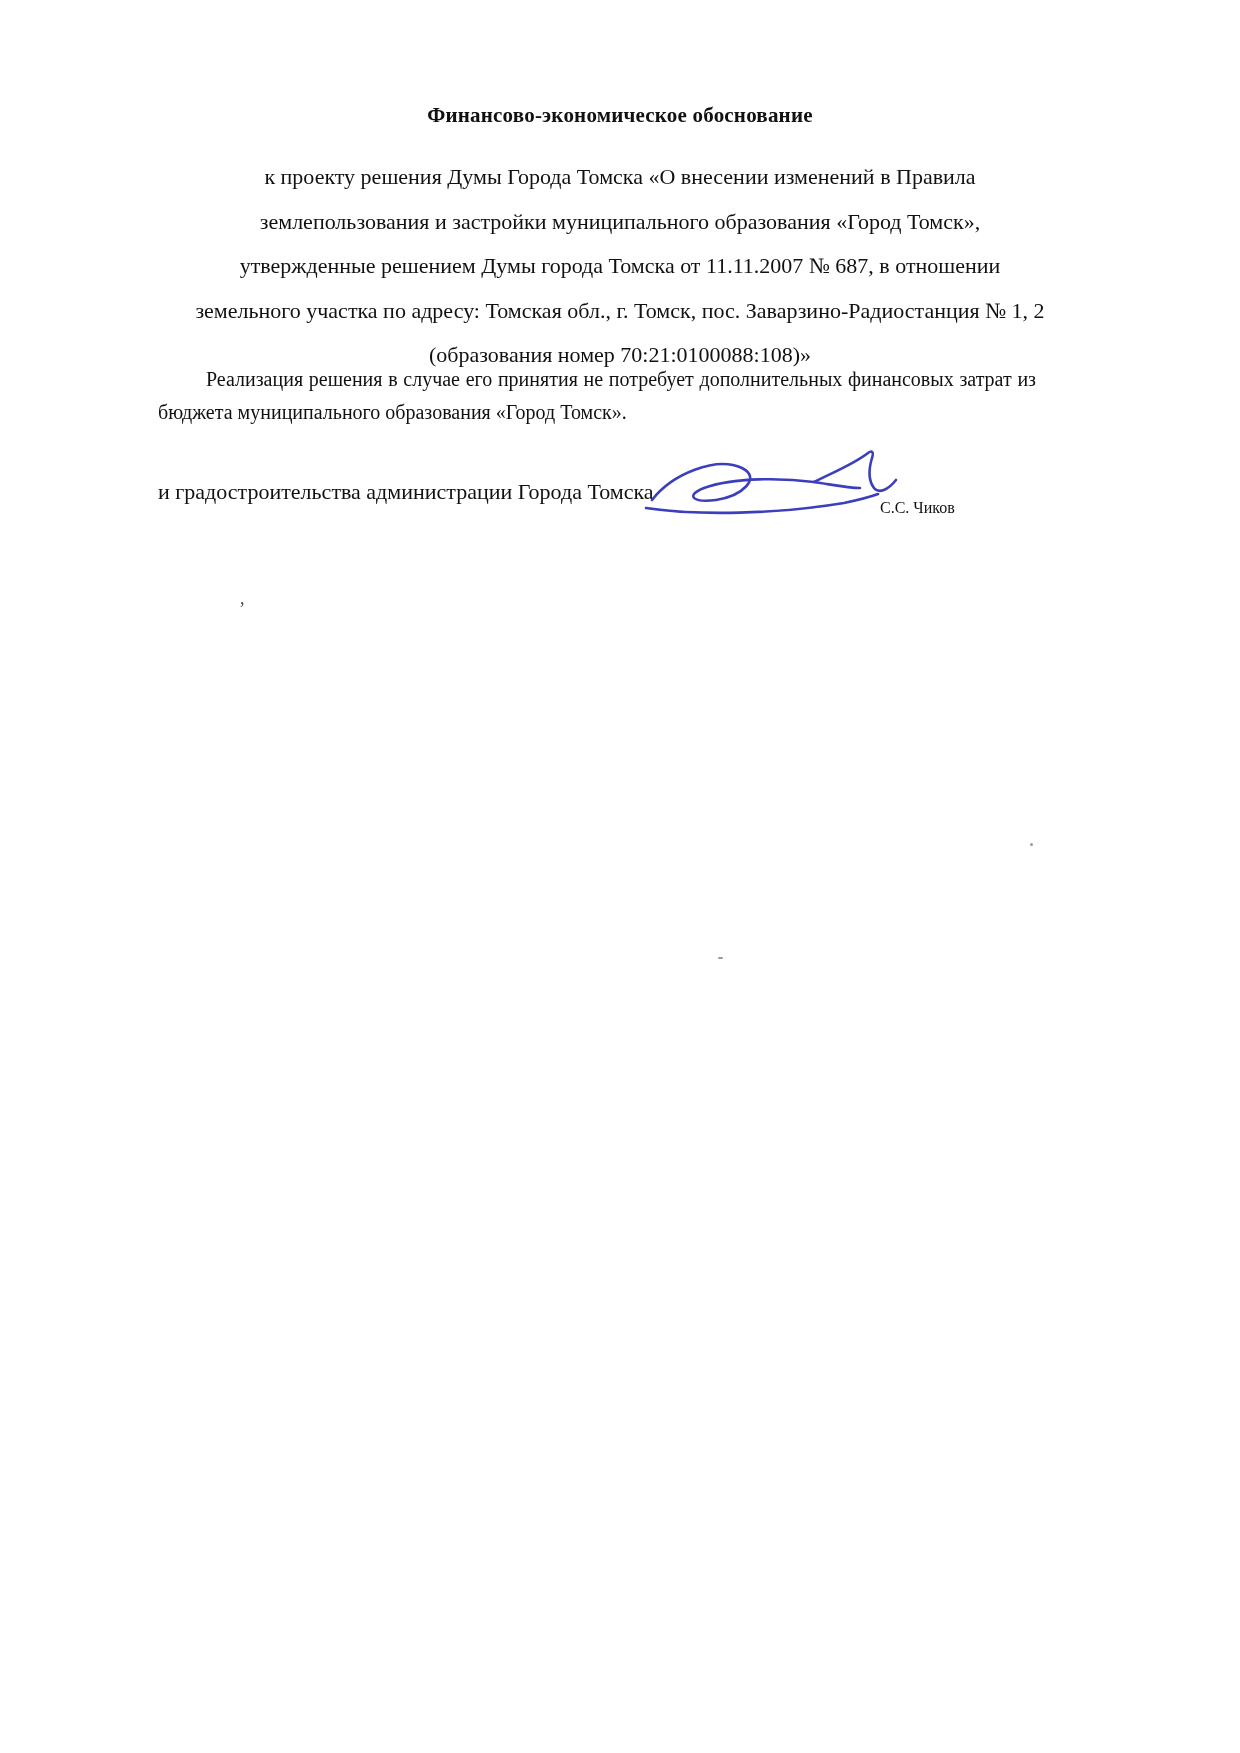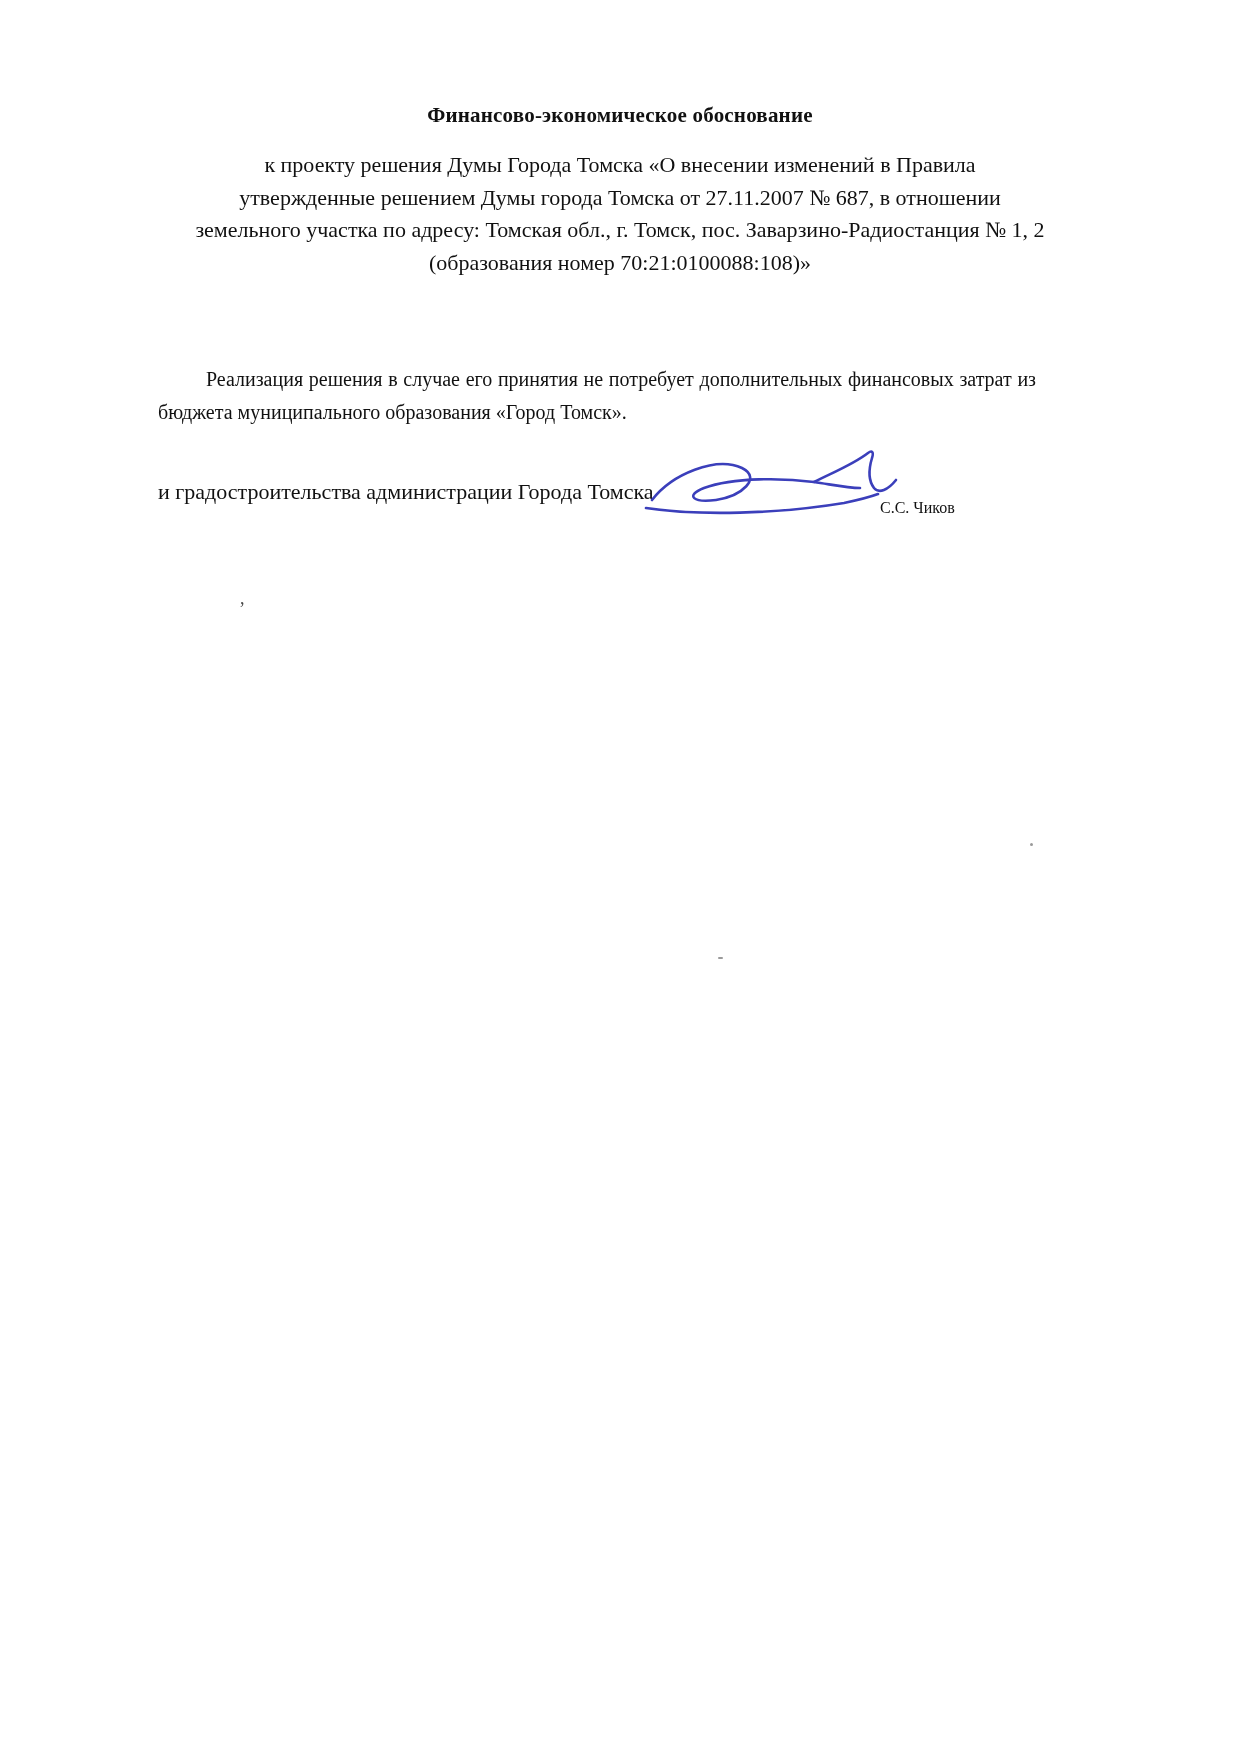--- a/index.html
+++ b/index.html
@@ -31,20 +31,21 @@
     position: absolute;
     top: 149px;
     left: 110px;
     right: 110px;
     text-align: center;
     font-size: 22px;
     line-height: 32.5px;
   }
   .doc-subtitle .line {
     display: block;
+    margin-top: 12px;
   }
   .doc-body {
     position: absolute;
     top: 343px;
     left: 158px;
     width: 878px;
     font-size: 20px;
     line-height: 33px;
     text-align: justify;
     text-indent: 48px;
@@ -91,21 +92,22 @@
 </style>
 </head>
 <body>
 
 <div class="page">
 
   <div class="doc-title">Финансово-экономическое обоснование</div>
 
   <div class="doc-subtitle">
     <span class="line">к проекту решения Думы Города Томска «О внесении изменений в Правила</span>
-    <span class="line">утвержденные решением Думы города Томска от 27.11.2007 № 687, в отношении</span>
+    <span class="line">землепользования и застройки муниципального образования «Город Томск»,</span>
+    <span class="line">утвержденные решением Думы города Томска от 11.11.2007 № 687, в отношении</span>
     <span class="line">земельного участка по адресу: Томская обл., г. Томск, пос. Заварзино-Радиостанция № 1, 2</span>
     <span class="line">(образования номер 70:21:0100088:108)»</span>
   </div>
 
   <p class="doc-body">Реализация решения в случае его принятия не потребует дополнительных финансовых затрат из бюджета муниципального образования «Город Томск».</p>
 
   <div class="signature-position">
     <span class="line">и градостроительства администрации Города Томска</span>
   </div>
 

